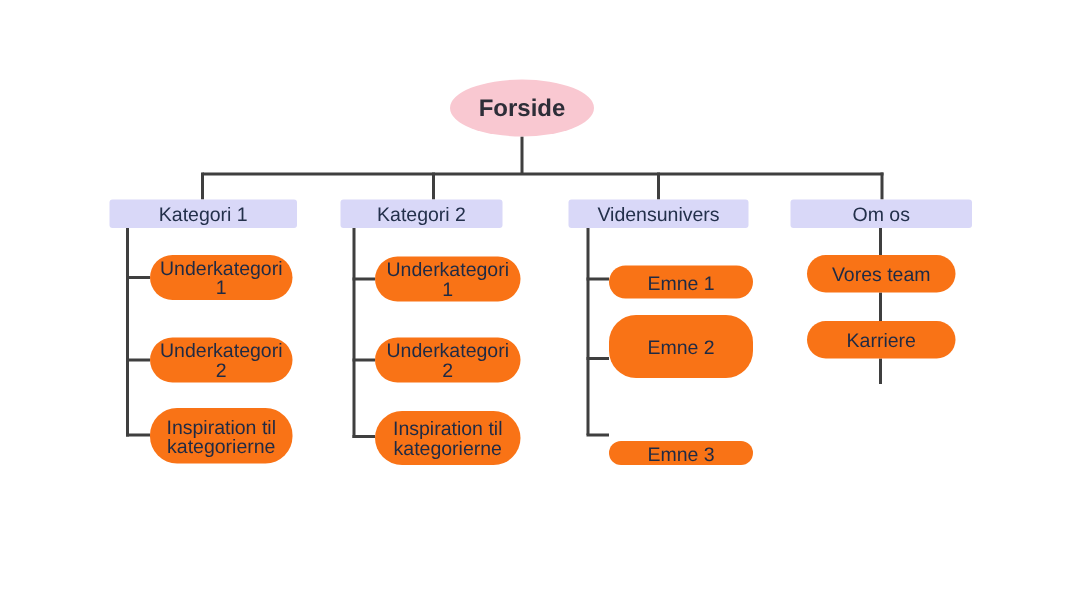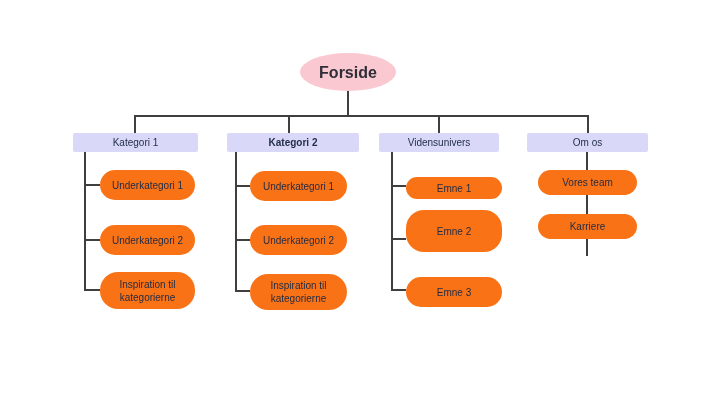--- a/index.html
+++ b/index.html
@@ -1,27 +1,27 @@
 <!DOCTYPE html>
 <html><head>
 <meta charset="utf-8">
 <style>
   html,body{margin:0;padding:0;}
   body{font-family:"Liberation Sans","DejaVu Sans",sans-serif;background:#ffffff;}
   .canvas{position:relative;width:711px;height:400px;background:#ffffff;overflow:hidden;}
 
   .node{position:absolute;display:flex;align-items:center;justify-content:center;
-        text-align:center;color:#1f2a44;font-size:10px;line-height:13px;box-sizing:border-box;}
+        text-align:center;color:#1f2a44;font-size:13px;line-height:13px;box-sizing:border-box;}
 
   .root-ellipse{left:300px;top:53px;width:96px;height:38px;border-radius:50%;
         background:#f9c8d1;font-weight:bold;font-size:16px;color:#2e2e38;}
 
   .header{top:133px;height:19px;background:#d9d8f8;border-radius:2px;color:#23304b;}
   .header.c1{left:73px;width:125px;}
-  .header.c2{left:227px;width:132px;font-weight:bold;}
+  .header.c2{left:227px;width:108px;}
   .header.c3{left:379px;width:120px;}
   .header.c4{left:527px;width:121px;}
 
   .pill{background:#f97316;border-radius:18px;padding:2px 6px;}
   .col1{left:100px;width:95px;}
   .col2{left:250px;width:97px;}
   .col3{left:406px;width:96px;}
   .col4{left:538px;width:99px;border-radius:13px;}
 
   .line{position:absolute;background:#3f3f3f;}
@@ -95,21 +95,21 @@
   <div class="node pill col2" style="top:274px;height:36px;">
     <span>Inspiration til kategorierne</span>
   </div>
 
   <div class="node pill col3" style="top:177px;height:22px;">
     <span>Emne 1</span>
   </div>
   <div class="node pill col3" style="top:210px;height:42px;">
     <span>Emne 2</span>
   </div>
-  <div class="node pill col3" style="top:277px;height:30px;align-items:center;">
+  <div class="node pill col3" style="top:294px;height:16px;align-items:center;">
     <span>Emne 3</span>
   </div>
 
   <div class="node pill col4" style="top:170px;height:25px;justify-content:center;">
     <span>Vores team</span>
   </div>
   <div class="node pill col4" style="top:214px;height:25px;">
     <span>Karriere</span>
   </div>
 

